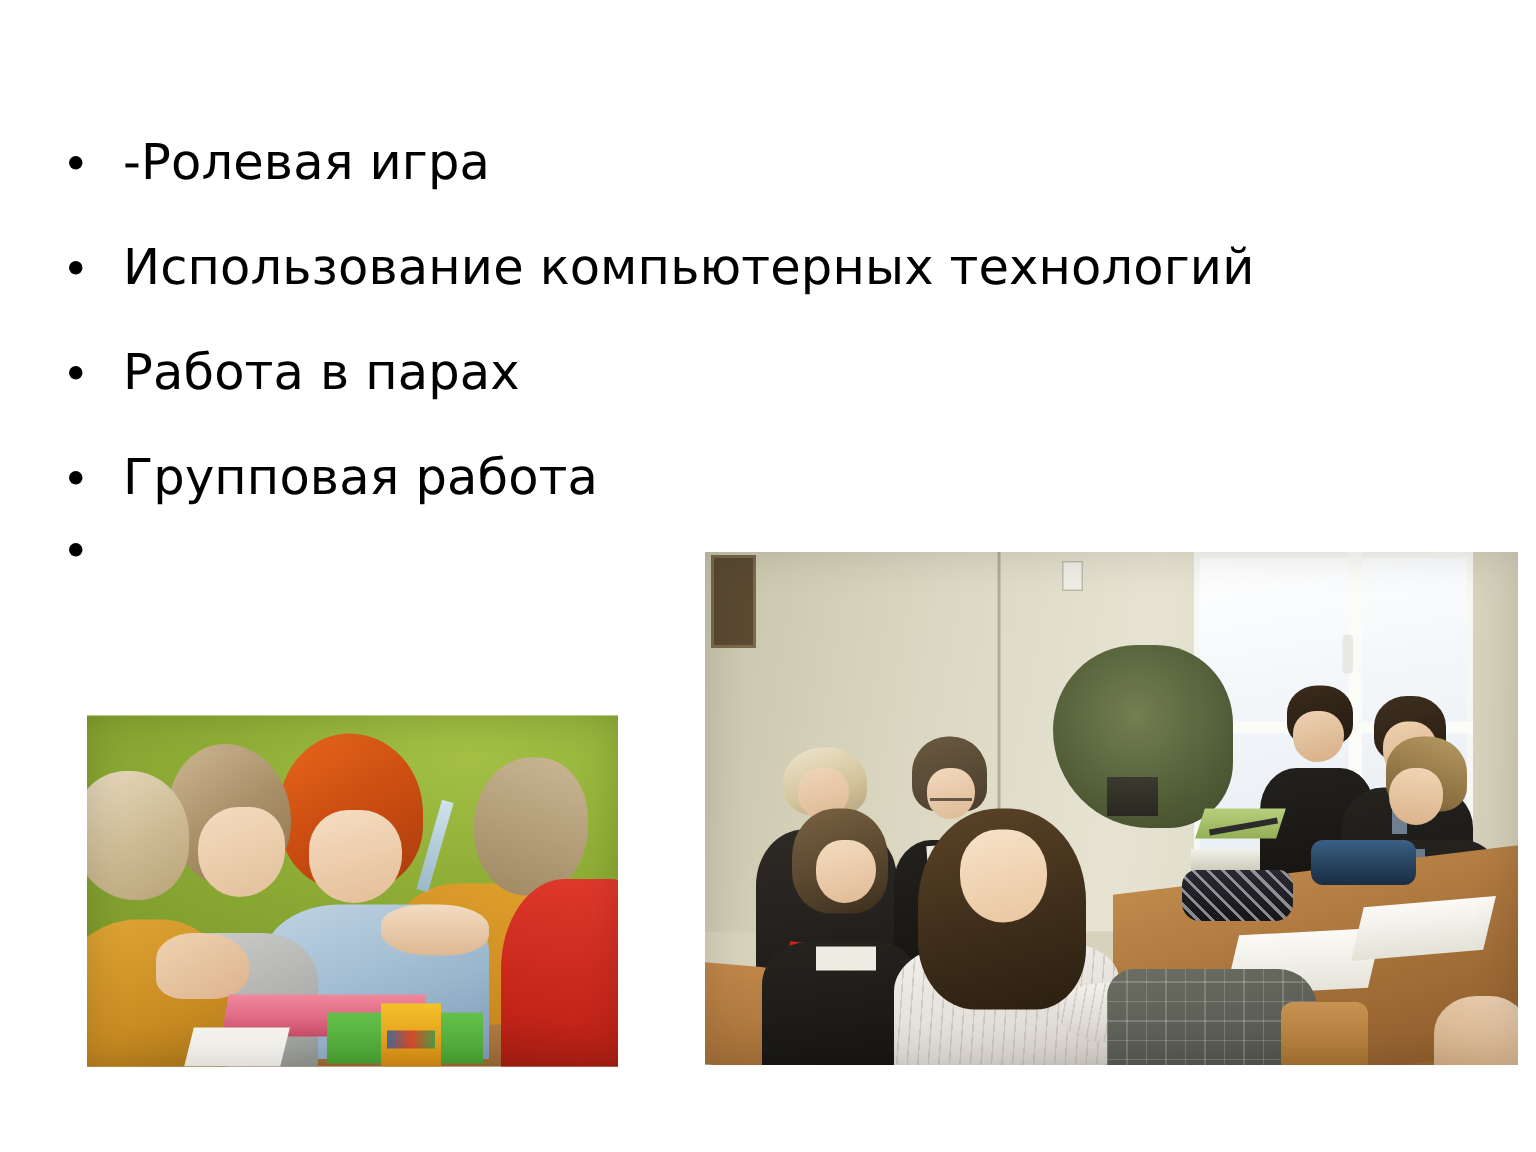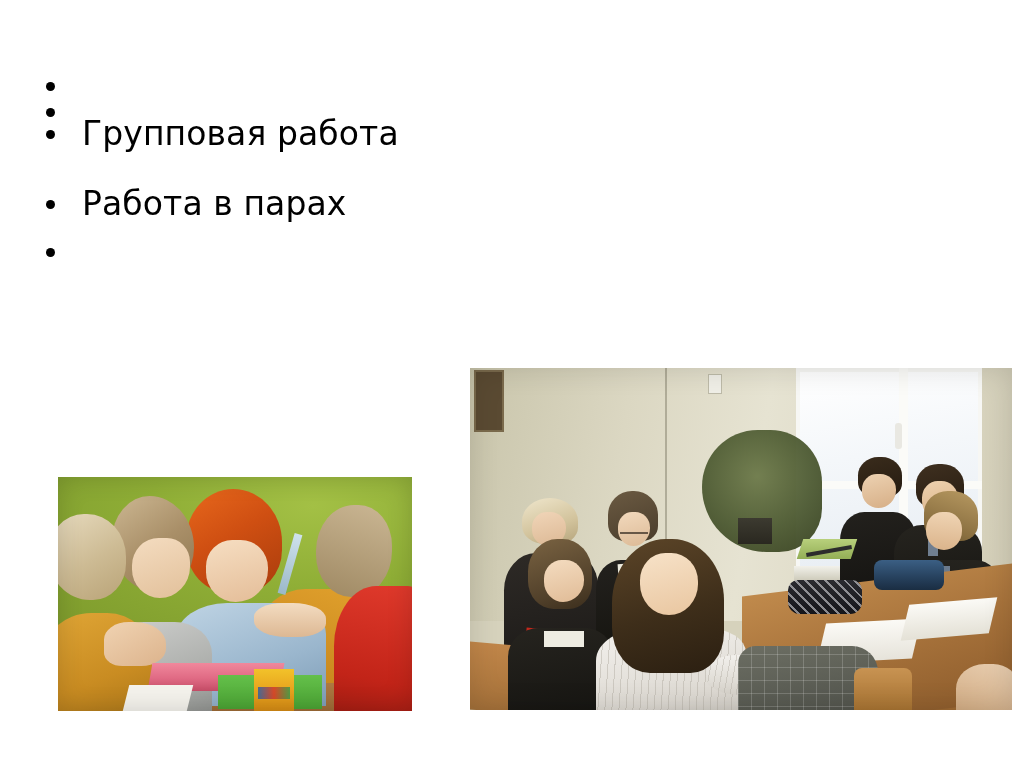--- a/index.html
+++ b/index.html
@@ -482,31 +482,33 @@
   }
 </style>
 </head>
 <body>
 
 <div class="slide">
 
   <ul class="bullet-list">
     <li class="bullet-item">
       <span class="bullet-marker"></span>
+      <span>-Ролевая игра</span>
     </li>
     <li class="bullet-item">
       <span class="bullet-marker"></span>
+      <span>Использование компьютерных технологий</span>
+    </li>
+    <li class="bullet-item">
+      <span class="bullet-marker"></span>
+      <span>Работа в парах</span>
     </li>
     <li class="bullet-item">
       <span class="bullet-marker"></span>
       <span>Групповая работа</span>
-    </li>
-    <li class="bullet-item">
-      <span class="bullet-marker"></span>
-      <span>Работа в парах</span>
     </li>
     <li class="bullet-item">
       <span class="bullet-marker"></span>
     </li>
   </ul>
 
   <div class="photo photo-left">
     <div class="pl-wall"></div>
     <div class="pl-table"></div>
     <div class="pl-kid3-body"></div>

